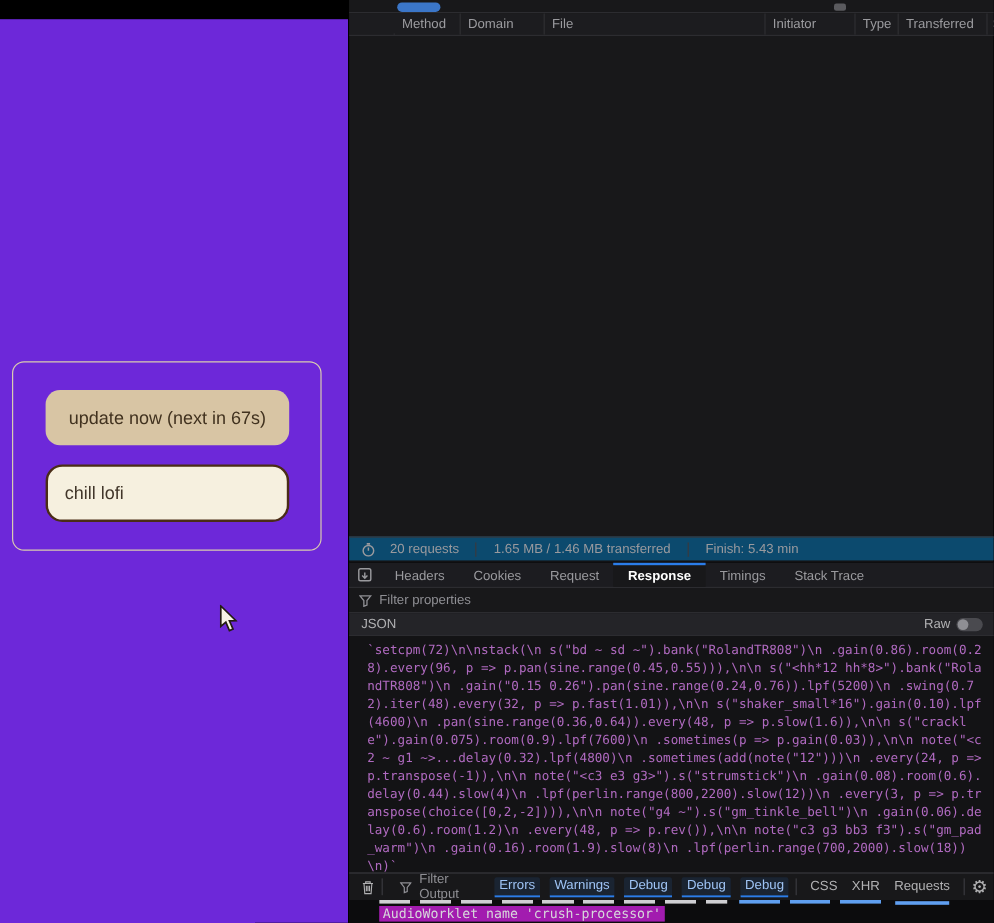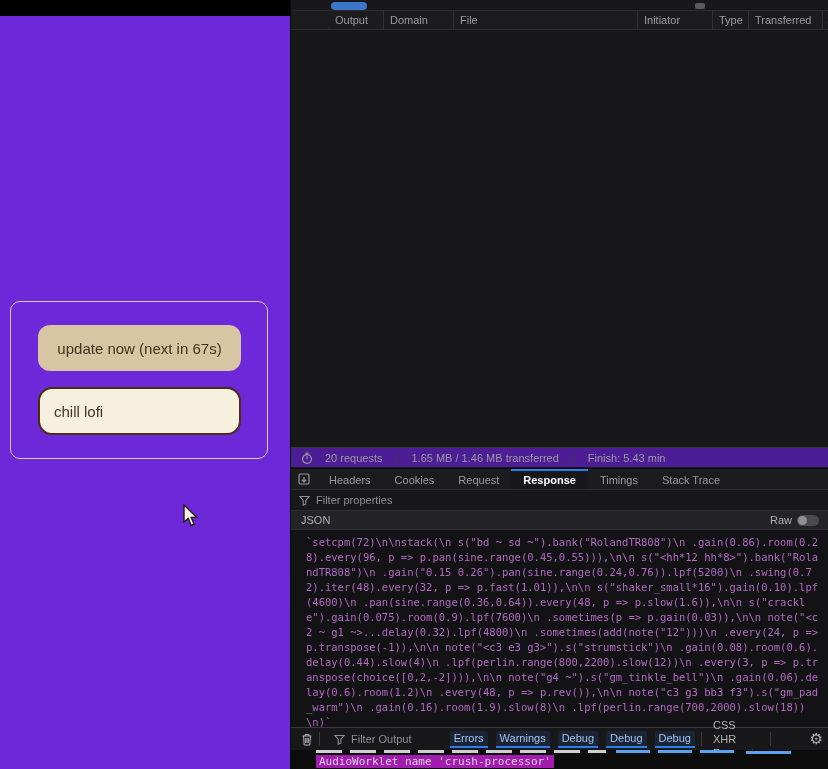--- a/index.html
+++ b/index.html
@@ -31,21 +31,21 @@
   
   #net-table { position:absolute; left:0; top:11px; width:538px; }
   .nrow { display:flex; height:20.8px; align-items:center; overflow:hidden; }
   .nrow.head { height:19px; background:#1c1c1f; color:#9b9b9f; border-bottom:1px solid #2c2c30; }
   .cell { flex:none; padding:0 6px; white-space:nowrap; overflow:hidden; border-right:1px solid rgba(80,80,86,.35); height:100%; display:flex; align-items:center; gap:4px; }
   .c-status{ width:38px;margin-top:33px; } .c-method{ width:55px; } .c-domain{ width:70px; }
   .c-file{ width:184px; justify-content:space-between; } .c-init{ width:75px; }
   .c-type{ width:36px; } .c-trans{ width:74px; } .c-size{ width:6px; border-right:none; padding:0 0 0 4px; color:#6e6e72;}
 
   
-  #summary-bar { position:absolute; left:0; top:447px; width:538px; height:20px; background:#4c1d95;
+  #summary-bar { position:absolute; left:0; top:447px; width:538px; height:20px; background:#0c4a6e;
       border-top:1px solid #38383d; display:flex; align-items:center; color:#9a9a9e; }
   #summary-bar .sep { width:1px; height:12px; background:#3a3a3f; margin:0 10px; }
   #summary-bar .itm { padding:0 4px; }
 
   
   #detail-tabs { position:absolute; left:0; top:468px; width:538px; height:22px; background:#1c1c20;
       border-top:1px solid #0c0c0d; border-bottom:1px solid #2c2c30; display:flex; align-items:stretch; }
   .tab { padding:0 12px; display:flex; align-items:center; color:#9a9a9e; cursor:pointer; border-top:2px solid transparent; }
   .tab.active { color:#fff; font-weight:bold; border-top:2px solid #2b7de9; background:#18181a; }
   #pane-toggle { width:26px; display:flex; align-items:center; justify-content:center; }
@@ -71,21 +71,21 @@
 
   
   #console-toolbar { position:absolute; left:0; top:727px; width:538px; height:23px; background:#18181a;
       border-top:1px solid #38383d; display:flex; align-items:center; padding:0 6px; gap:6px; }
   .ct-sep { width:1px; height:14px; background:#3a3a3f; }
   .pill { color:#9fc4f5; padding:1px 4px 2px; border-bottom:2px solid #2b7de9; background:rgba(43,125,233,.12); border-radius:2px 2px 0 0; cursor:pointer; }
   .flat { color:#b1b1b3; padding:0 5px; cursor:pointer; }
   #filter-output-lbl { color:#8f8f94; }
   #gear-icon { margin-left:auto; color:#b1b1b3; font-size:15px; cursor:pointer; }
   #pill-group { display:flex; gap:8px; margin-left:auto; }
-  #flat-group { display:flex; gap:2px;flex-direction:column; }
+  #flat-group { display:flex; gap:2px; }
 
   
   #console-out { position:absolute; left:0; top:750px; width:538px; height:19px; background:#0c0c0d;
       font-family:"DejaVu Sans Mono", monospace; font-size:11px; color:#d7d7db; }
   #clipped-line { position:absolute; left:25px; top:0; width:500px; height:4px; overflow:hidden; }
   .sliver-gray { position:absolute; left:0; top:0; width:290px; height:3px;
       background:repeating-linear-gradient(90deg,#cfcfd2 0 26px, transparent 26px 34px); }
   .sliver-blue1 { position:absolute; left:300px; top:0; width:120px; height:3px;
       background:repeating-linear-gradient(90deg,#5f9ff0 0 34px, transparent 34px 42px); }
   .sliver-blue2 { position:absolute; left:455px; top:1px; width:45px; height:3px; background:#5f9ff0; }
@@ -109,21 +109,21 @@
 <div id="devtools">
 
   <div id="net-toolbar-sliver">
     <div id="all-filter-sliver"></div>
     <div id="har-sliver"></div>
   </div>
 
   <div id="net-table">
     <div class="nrow head" id="table-head">
         <div class="cell c-status">Status</div>
-        <div class="cell c-method">Output</div>
+        <div class="cell c-method">Method</div>
         <div class="cell c-domain">Domain</div>
         <div class="cell c-file">File</div>
         <div class="cell c-init">Initiator</div>
         <div class="cell c-type">Type</div>
         <div class="cell c-trans">Transferred</div>
         <div class="cell c-size">Size</div>
       </div>
     <div id="table-body"></div>
   </div>
 

